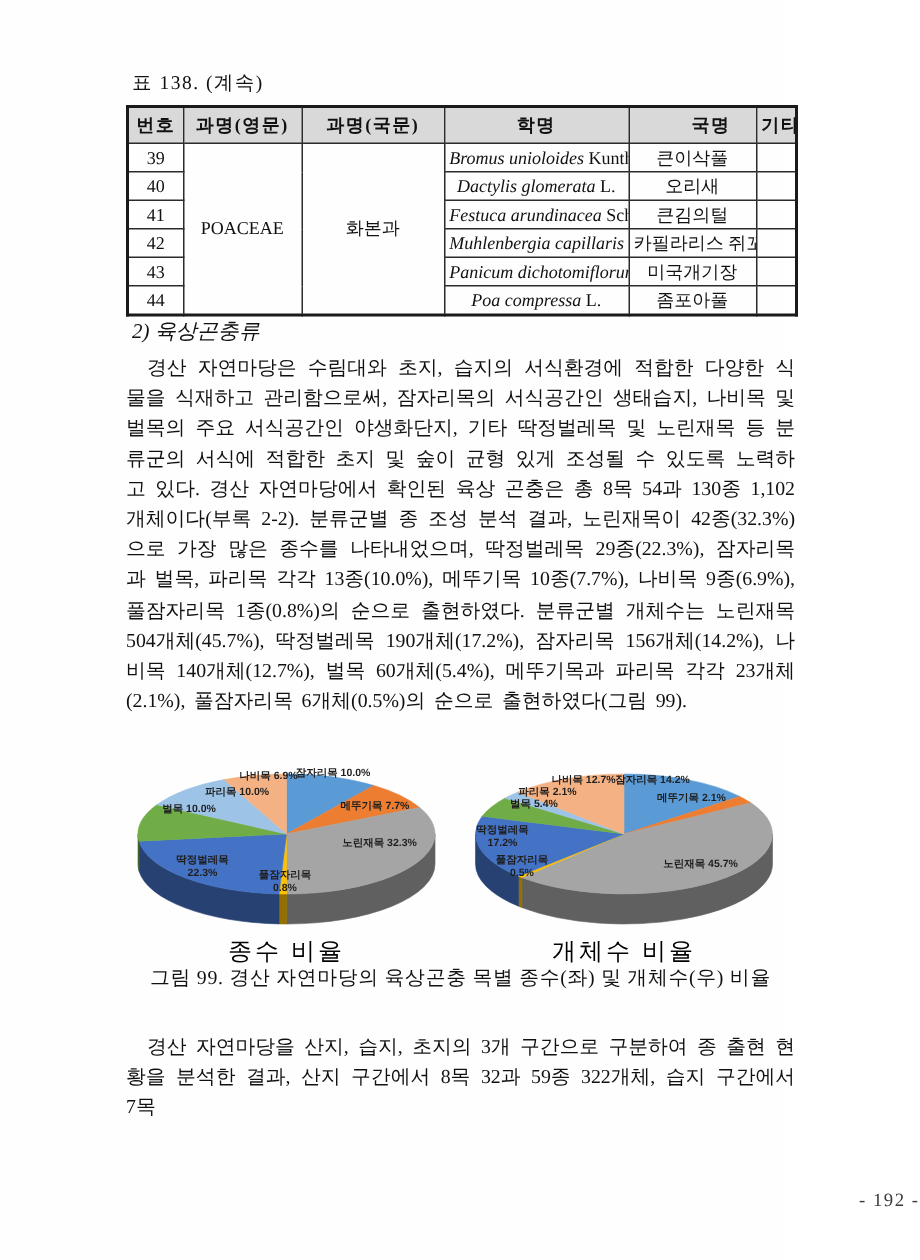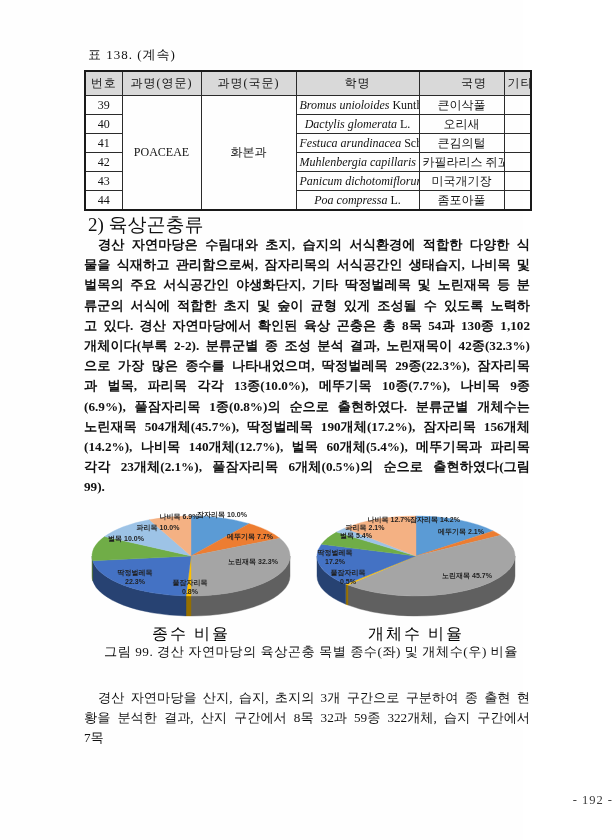--- a/index.html
+++ b/index.html
@@ -14,48 +14,48 @@
   table.species{
     position:absolute;left:84px;top:70px;width:446px;
     border-collapse:collapse;table-layout:fixed;
     font-size:12px;
   }
   table.species th,table.species td{
     border:1px solid #2b2b2b;padding:0 3px;height:18px;
     text-align:center;vertical-align:middle;overflow:hidden;white-space:nowrap;
   }
   table.species{border:2px solid #1a1a1a;}
-  table.species thead th{height:23px;font-weight:normal;letter-spacing:1px;}
+  table.species thead th{height:23px;font-weight:bold;letter-spacing:1px;}
   td.sci-cell{text-align:left;padding-left:6px;}
   td.fam-en{text-align:left;padding-left:7px;font-family:"Liberation Serif",serif;}
   .sci{font-style:italic;}
   .auth{font-style:normal;margin-left:3px;}
 
-  .heading{position:absolute;left:88px;top:212px;font-size:19px;}
+  .heading{position:absolute;left:88px;top:212px;font-size:14px;font-style:italic;}
   .para{
     position:absolute;left:84px;width:446px;
     font-size:13.2px;line-height:20.2px;text-align:justify;
     word-spacing:2.5px;
   }
   .para.indent{text-indent:14px;}
-  #para1{top:235px;font-weight:bold;}
+  #para1{top:235px;}
   #para2{top:688px;}
 
   .chart-svg{position:absolute;top:500px;}
   #pie-0{left:80px;}
   #pie-1{left:305px;}
   .chart-title{
     position:absolute;top:624px;width:222px;text-align:center;
     font-size:16px;color:#000;font-family:"Liberation Serif",serif;letter-spacing:2px;
   }
   #chart-title-0{left:80px;}
   #chart-title-1{left:305px;}
 
   .fig-caption{
-    position:absolute;left:72px;top:643px;width:446px;text-align:right;
+    position:absolute;left:84px;top:643px;width:446px;text-align:center;
     font-size:13.2px;letter-spacing:0.5px;
   }
 
   .page-number{
     position:absolute;left:0;top:793px;width:613px;text-align:right;
     font-size:12.5px;color:#3a3a3a;letter-spacing:1px;
   }
 </style>
 </head>
 <body>

